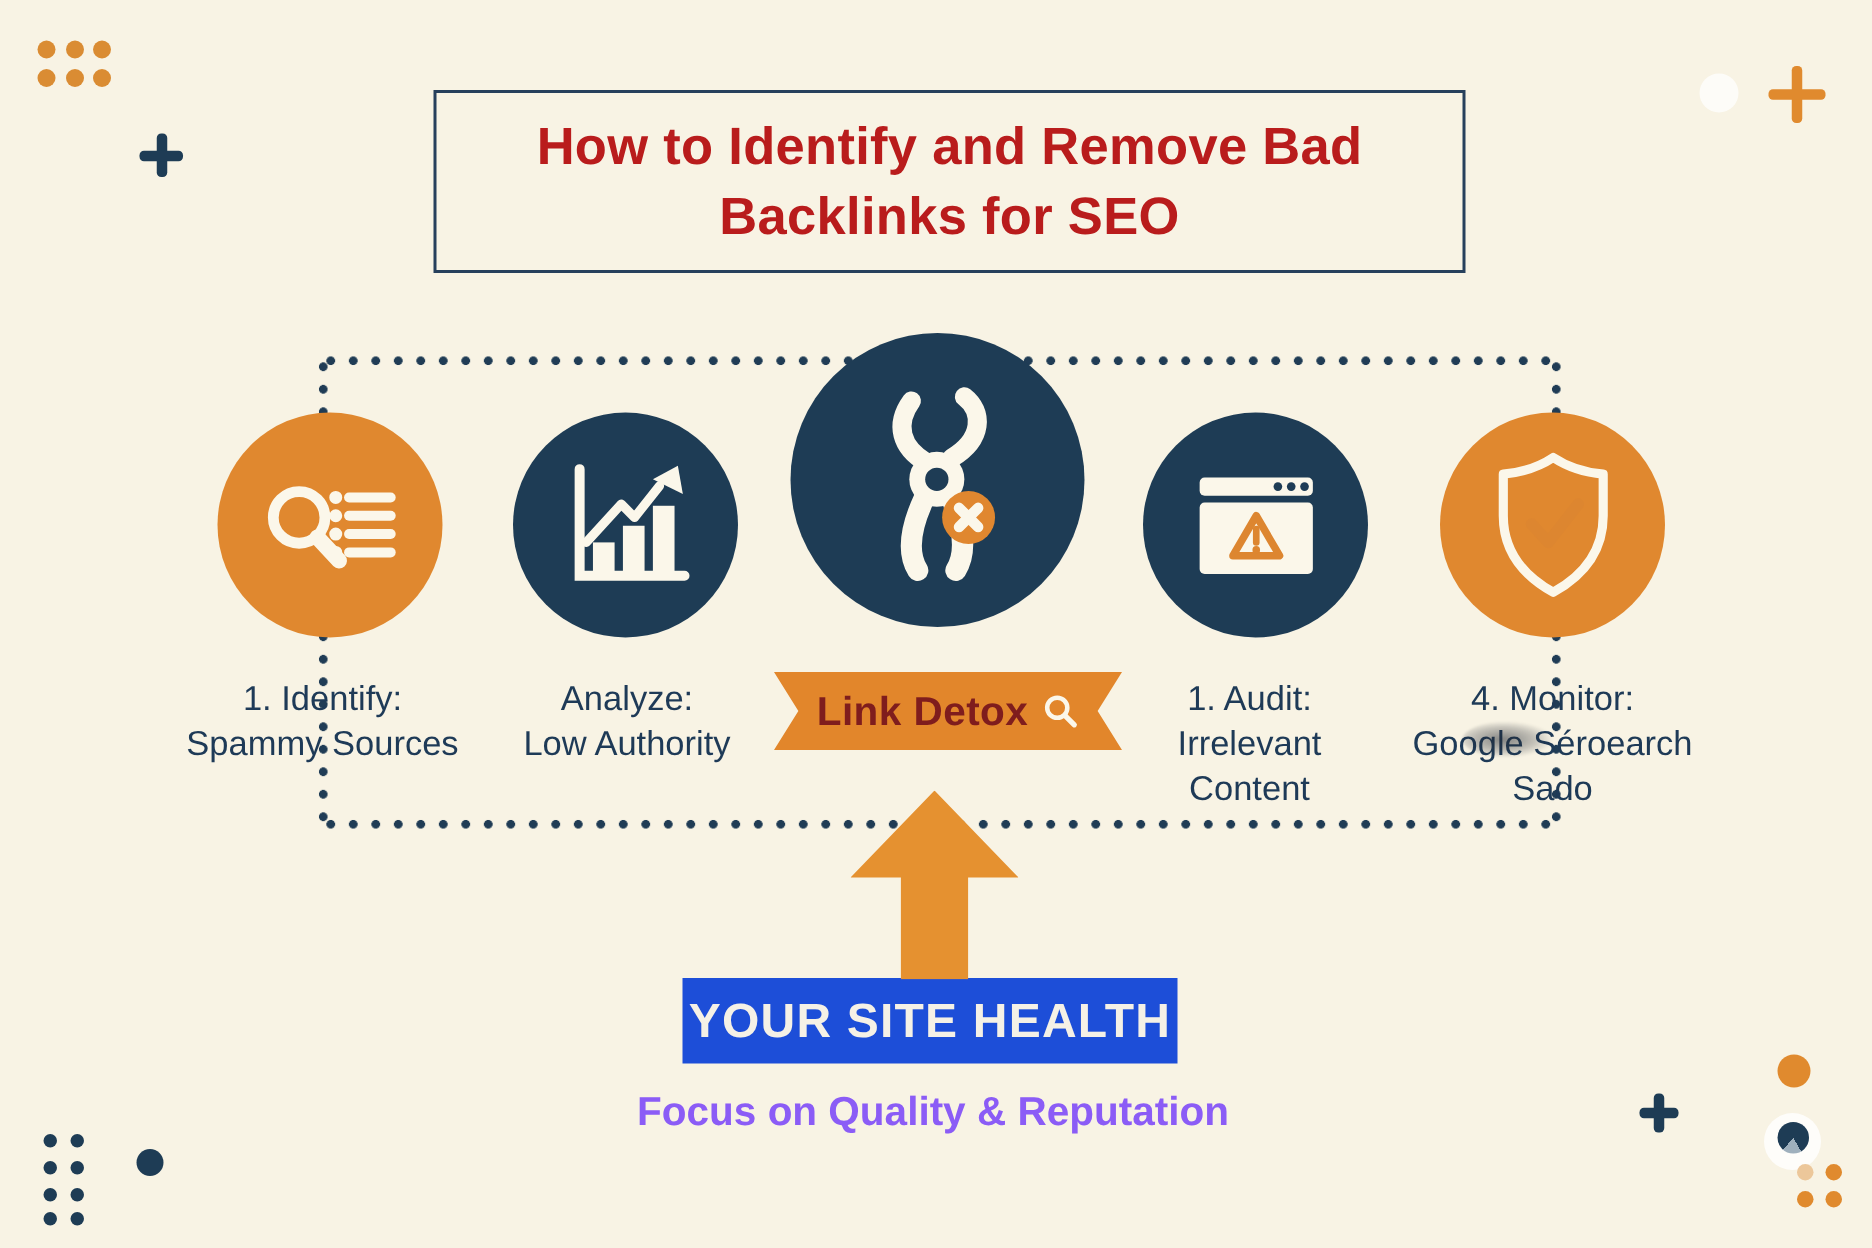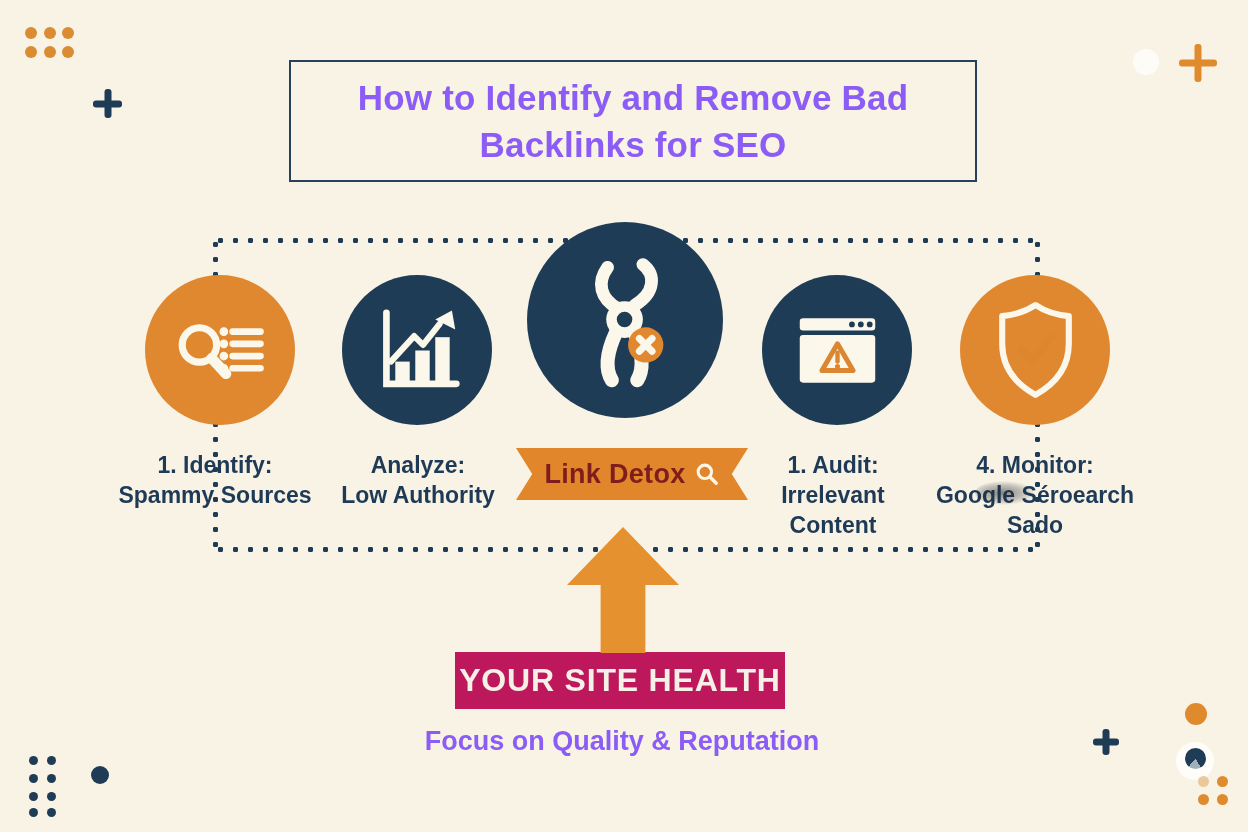--- a/index.html
+++ b/index.html
@@ -3,57 +3,57 @@
 <meta charset="utf-8">
 <style>
   html,body{margin:0;padding:0;}
   body{width:1248px;height:832px;overflow:hidden;background:#F8F3E4;
        font-family:"Liberation Sans", sans-serif;}
   .stage{position:relative;width:1248px;height:832px;background:#F8F3E4;}
 
   
   .title-box{position:absolute;left:289px;top:60px;width:684px;height:118px;
              border:2px solid #27405C;display:flex;align-items:center;justify-content:center;}
-  .title-box h1{margin:0;font-size:35px;line-height:47px;font-weight:700;color:#8b5cf6;
+  .title-box h1{margin:0;font-size:35px;line-height:47px;font-weight:700;color:#b91c1c;
                 text-align:center;white-space:pre-line;letter-spacing:.2px;}
 
   
   .dots-h{position:absolute;height:7px;z-index:1;
           background-image:radial-gradient(circle 3px at 50% 50%, #203C55 90%, transparent 100%);
           background-size:15px 7px;background-repeat:repeat-x;}
   .dots-v{position:absolute;width:7px;z-index:1;
           background-image:radial-gradient(circle 3px at 50% 50%, #203C55 90%, transparent 100%);
           background-size:7px 15px;background-repeat:repeat-y;}
 
   
   .circle{position:absolute;border-radius:50%;display:flex;align-items:center;justify-content:center;z-index:2;}
   .c-orange{background:#E0882F;}
   .c-navy{background:#1E3C55;}
   .circle svg{width:74%;height:74%;}
   .circle.big svg{width:72%;height:72%;}
 
   
   .step-label{position:absolute;transform:translateX(-50%);text-align:center;z-index:2;
-              font-weight:700;font-size:23px;line-height:30px;color:#1E3A57;white-space:pre-line;}
+              font-weight:400;font-size:23px;line-height:30px;color:#1E3A57;white-space:pre-line;}
 
   
   .ribbon{position:absolute;left:516px;top:448px;width:232px;height:52px;background:#E2862B;z-index:3;
           clip-path:polygon(0% 0%,100% 0%,93% 50%,100% 100%,0% 100%,7% 50%);
           display:flex;align-items:center;justify-content:center;gap:8px;
           filter:drop-shadow(0 3px 3px rgba(70,45,10,.25));}
   .ribbon span{color:#7f1d1d;font-size:27px;font-weight:700;letter-spacing:.3px;}
 
   
   .up-arrow{position:absolute;left:567px;top:527px;width:112px;height:126px;background:#E59130;z-index:3;
             clip-path:polygon(50% 0%,100% 46%,70% 46%,70% 100%,30% 100%,0% 46%);}
   
   .up-arrow{clip-path:polygon(50% 0%,100% 46%,70% 46%,70% 100%,30% 100%,30% 46%,0% 46%);}
 
   
-  .banner{position:absolute;left:455px;top:652px;width:330px;height:57px;background:#be185d;z-index:2;
+  .banner{position:absolute;left:455px;top:652px;width:330px;height:57px;background:#1d4ed8;z-index:2;
           display:flex;align-items:center;justify-content:center;}
   .banner span{color:#F5F1E6;font-size:32px;font-weight:700;letter-spacing:.8px;}
   .tagline{position:absolute;left:622px;top:726px;transform:translateX(-50%);
            font-size:27px;font-weight:700;color:#8b5cf6;white-space:nowrap;}
 
   
   .dot{position:absolute;border-radius:50%;}
   .plus{position:absolute;}
   .plus::before{content:"";position:absolute;left:50%;top:0;width:7px;height:100%;
                 transform:translateX(-50%);background:var(--c);border-radius:3px;}

